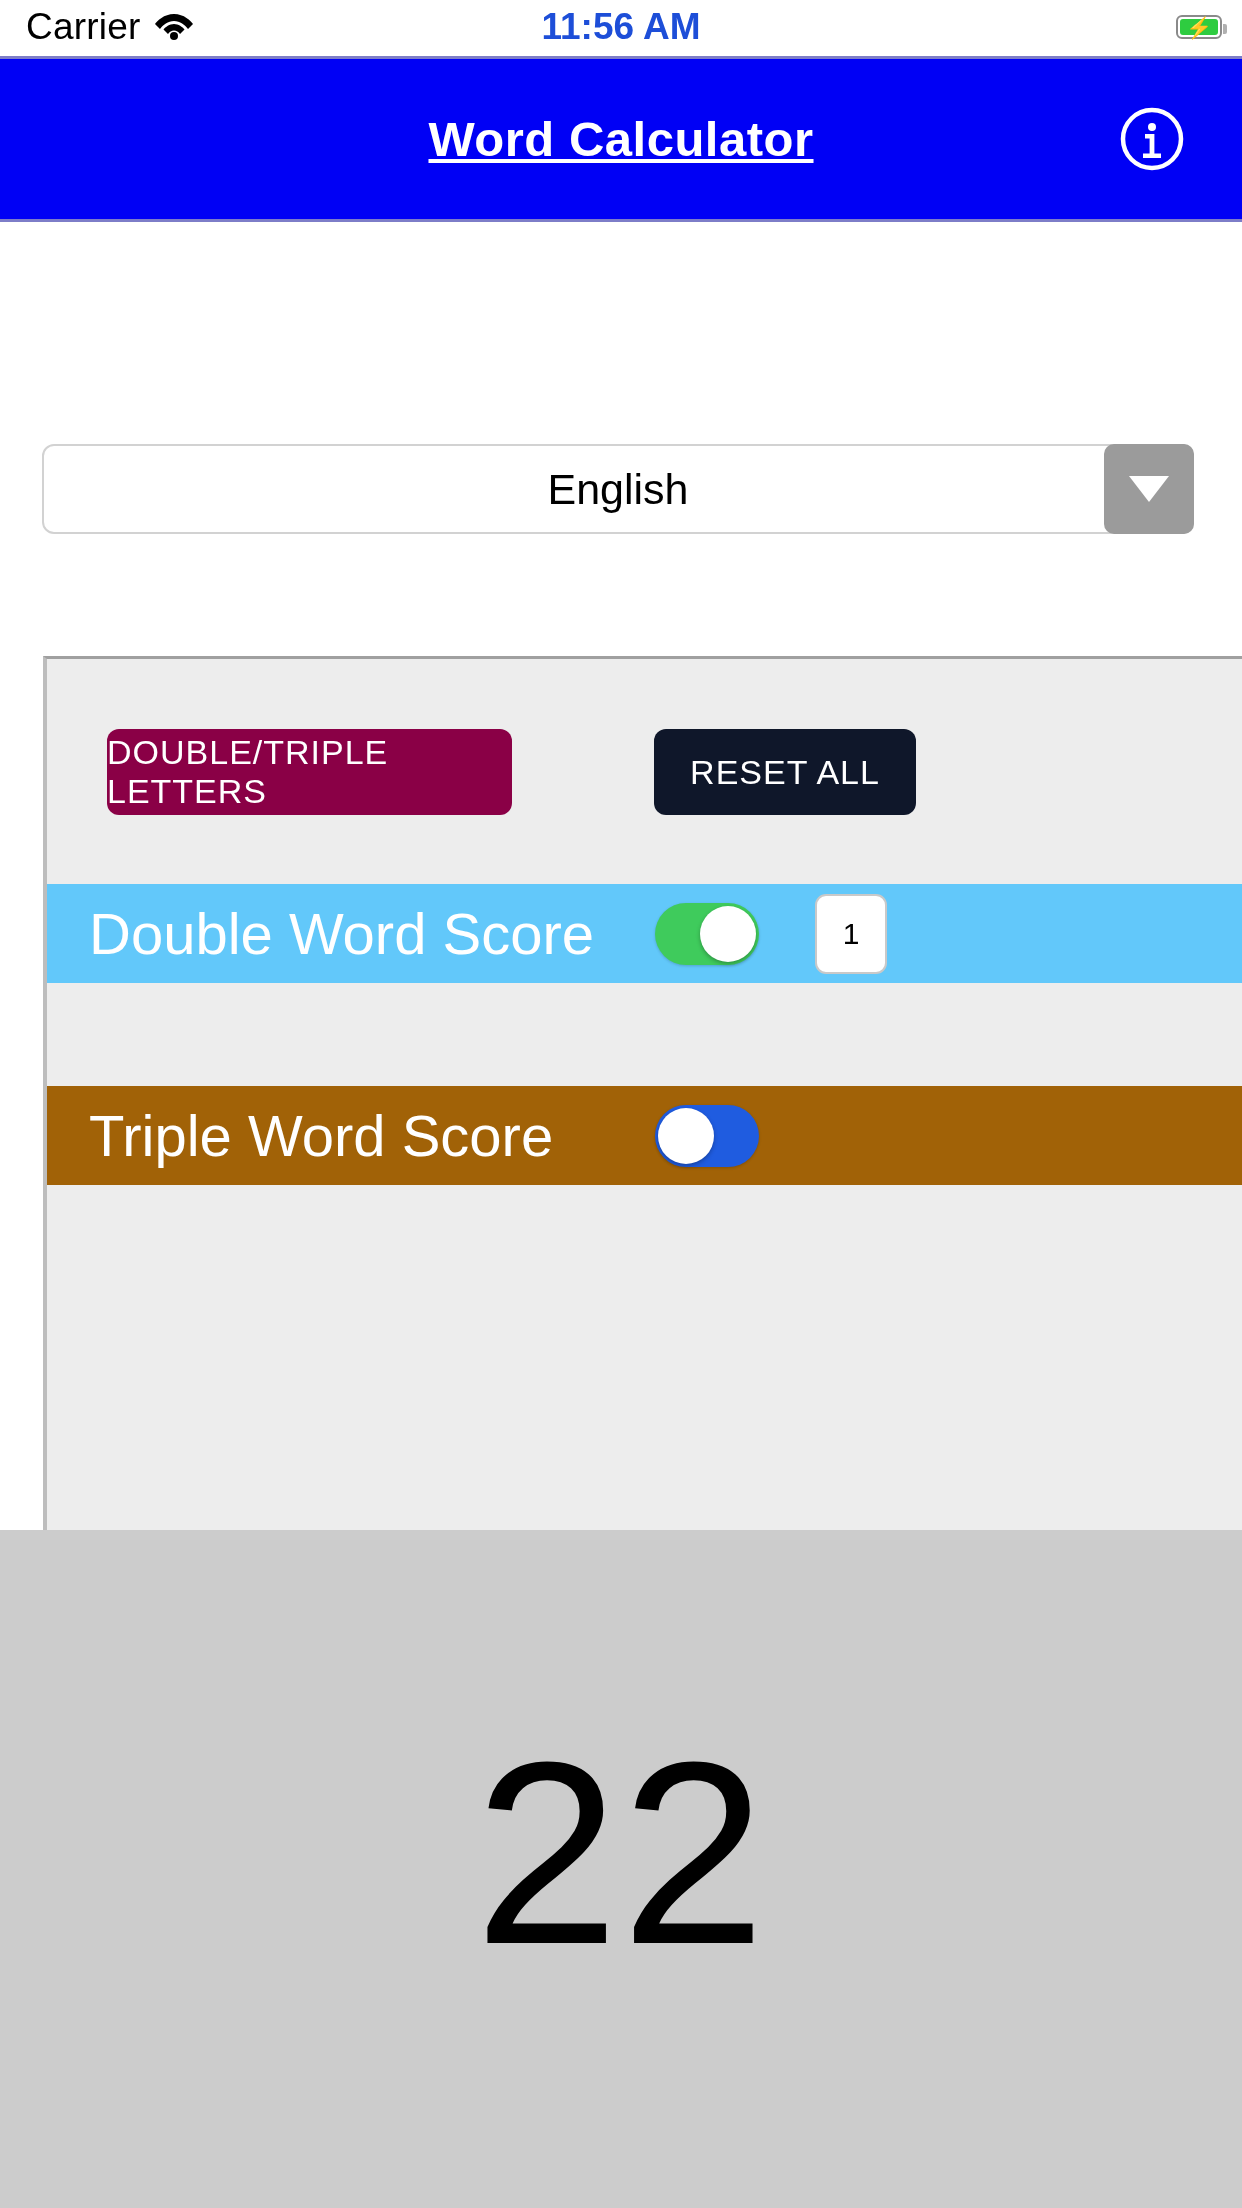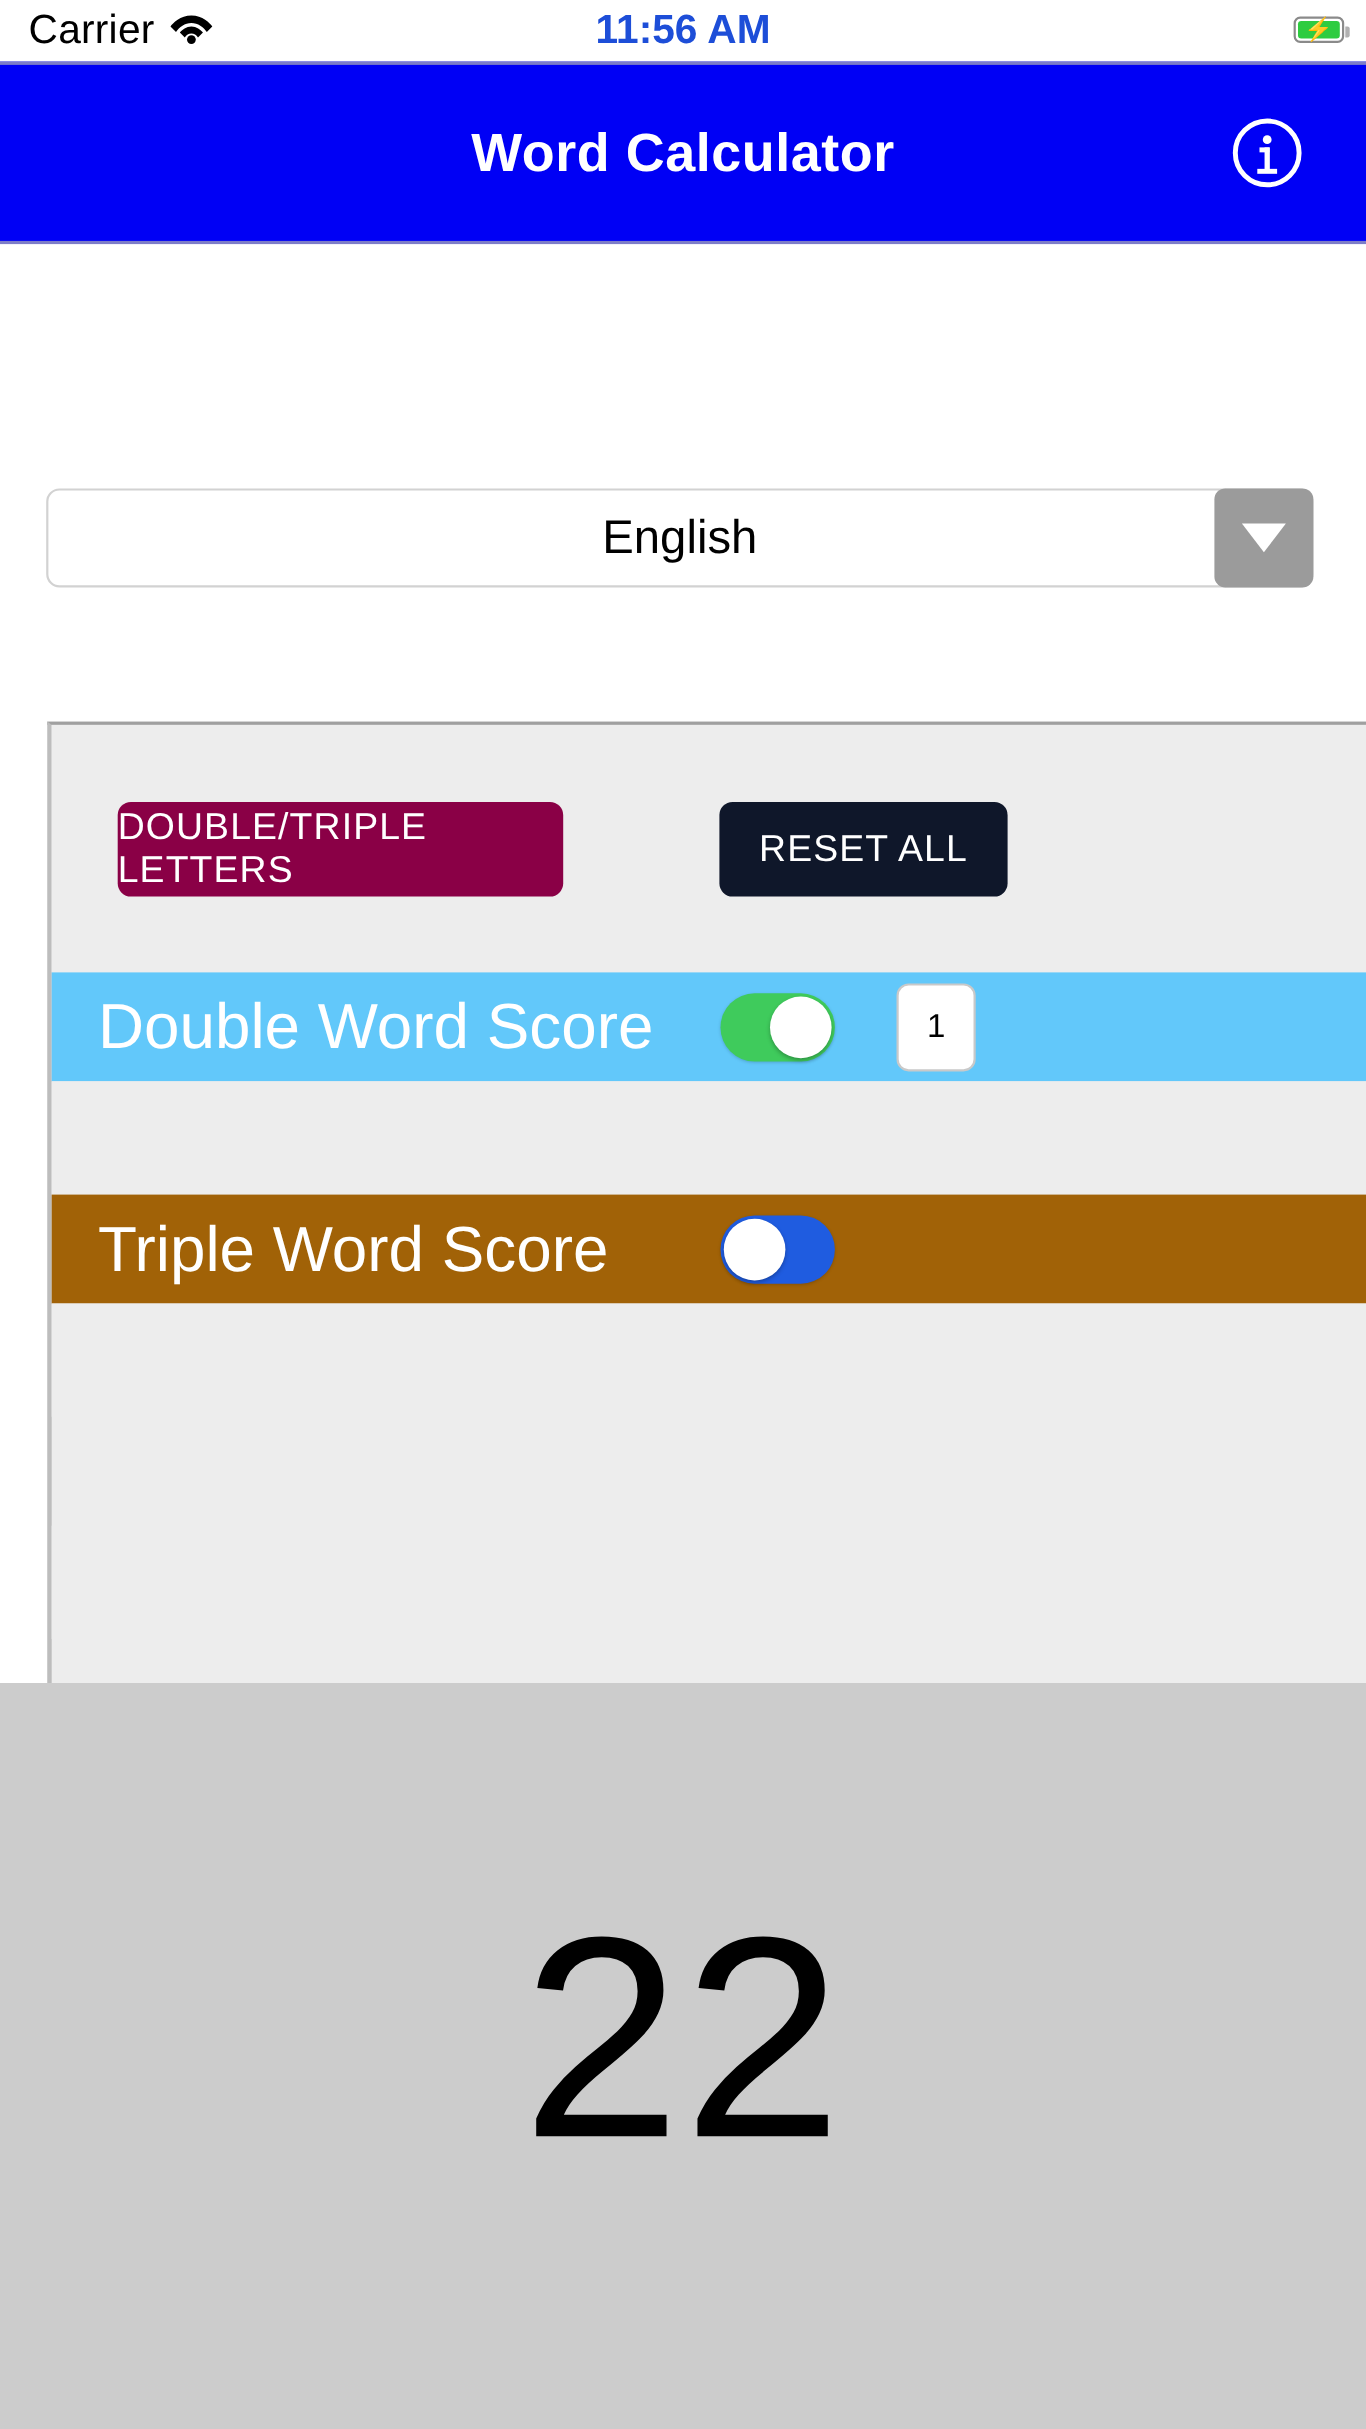--- a/index.html
+++ b/index.html
@@ -61,20 +61,21 @@
     width: 1242px; height: 166px;
     background: #0000f5;
     border-top: 3px solid #7d7dc8;
     border-bottom: 3px solid #7d7dc8;
   }
   .header-title {
     position: absolute; left: 0; right: 0; top: 0; bottom: 0;
     display: flex; align-items: center; justify-content: center;
     color: #ffffff; font-size: 49px; font-weight: bold;
     letter-spacing: 0.5px;
+    text-decoration: underline;
   }
   .info-icon {
     position: absolute; right: 57px; top: 50%;
     transform: translateY(-50%);
     width: 66px; height: 66px;
   }
 
   
   .inputs {
     position: absolute; left: 0; top: 222px;

